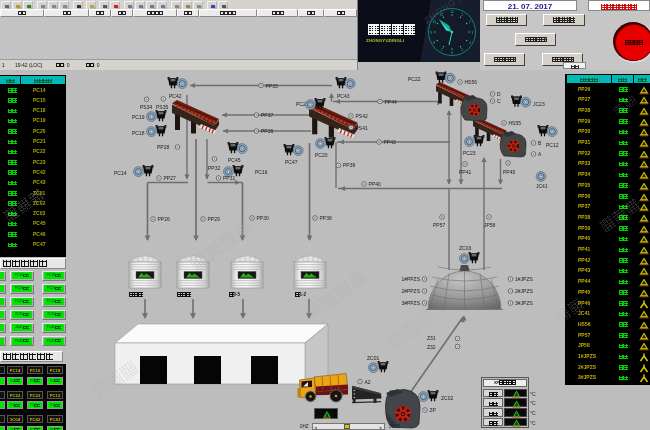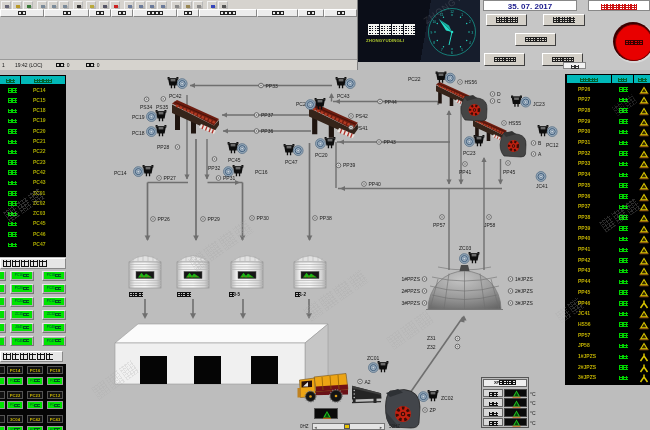--- a/index.html
+++ b/index.html
@@ -492,21 +492,21 @@
     <text x="76.2" y="23.2" font-size="3.2" fill="#1fc4b4" text-anchor="middle">10</text>
     <circle cx="79.3" cy="23.5" r="0.7" fill="#25dcc8"></circle>
     <text x="83.7" y="15.7" font-size="3.2" fill="#1fc4b4" text-anchor="middle">11</text>
     <circle cx="85.5" cy="17.3" r="0.7" fill="#25dcc8"></circle>
     <polygon points="94,32 80.5,18.5 88,30.5" fill="#25dcc8"></polygon>
     <polygon points="94,32 81.5,19.5 91,25.5" fill="#18b0a0"></polygon>
     <line x1="94" y1="32" x2="91" y2="45" stroke="#25dcc8" stroke-width="1"></line>
     <circle cx="94" cy="32" r="1.3" fill="#25dcc8"></circle>
   </svg>
 <div style="position:absolute;left:480px;top:0px;width:170px;height:70px;background:#c6c6c6"></div>
-<div style="position:absolute;left:483px;top:0px;width:94px;height:11px;background:#fff;border:1px solid #888;text-align:center;font-size:8px;font-weight:bold;color:#1a1a8c;line-height:11px">35. 07. 2017</div>
+<div style="position:absolute;left:483px;top:0px;width:94px;height:11px;background:#fff;border:1px solid #888;text-align:center;font-size:8px;font-weight:bold;color:#1a1a8c;line-height:11px">21. 07. 2017</div>
 <div style="position:absolute;left:588px;top:0px;width:62px;height:11px;background:#fff;border:1px solid #888;text-align:center;line-height:9px"><i class="hz b" style="width:6px;height:6px;color:#cc1111;margin-right:0px"></i><i class="hz b" style="width:6px;height:6px;color:#cc1111;margin-right:0px"></i><i class="hz b" style="width:6px;height:6px;color:#cc1111;margin-right:0px"></i><i class="hz b" style="width:6px;height:6px;color:#cc1111;margin-right:0px"></i><i class="hz b" style="width:6px;height:6px;color:#cc1111;margin-right:0px"></i><i class="hz b" style="width:6px;height:6px;color:#cc1111;margin-right:0px"></i></div>
 <div class="btn" style="left:486px;top:14px;width:41px;height:12px">
     <i class="hz b" style="width:5.5px;height:5.5px;color:#222;margin-right:0px"></i>
     <i class="hz b" style="width:5.5px;height:5.5px;color:#222;margin-right:0px"></i>
     <i class="hz b" style="width:5.5px;height:5.5px;color:#222;margin-right:0px"></i>
     <i class="hz b" style="width:5.5px;height:5.5px;color:#222;margin-right:0px"></i>
   </div>
 <div class="btn" style="left:543px;top:14px;width:42px;height:12px">
     <i class="hz b" style="width:5.5px;height:5.5px;color:#222;margin-right:0px"></i>
     <i class="hz b" style="width:5.5px;height:5.5px;color:#222;margin-right:0px"></i>

